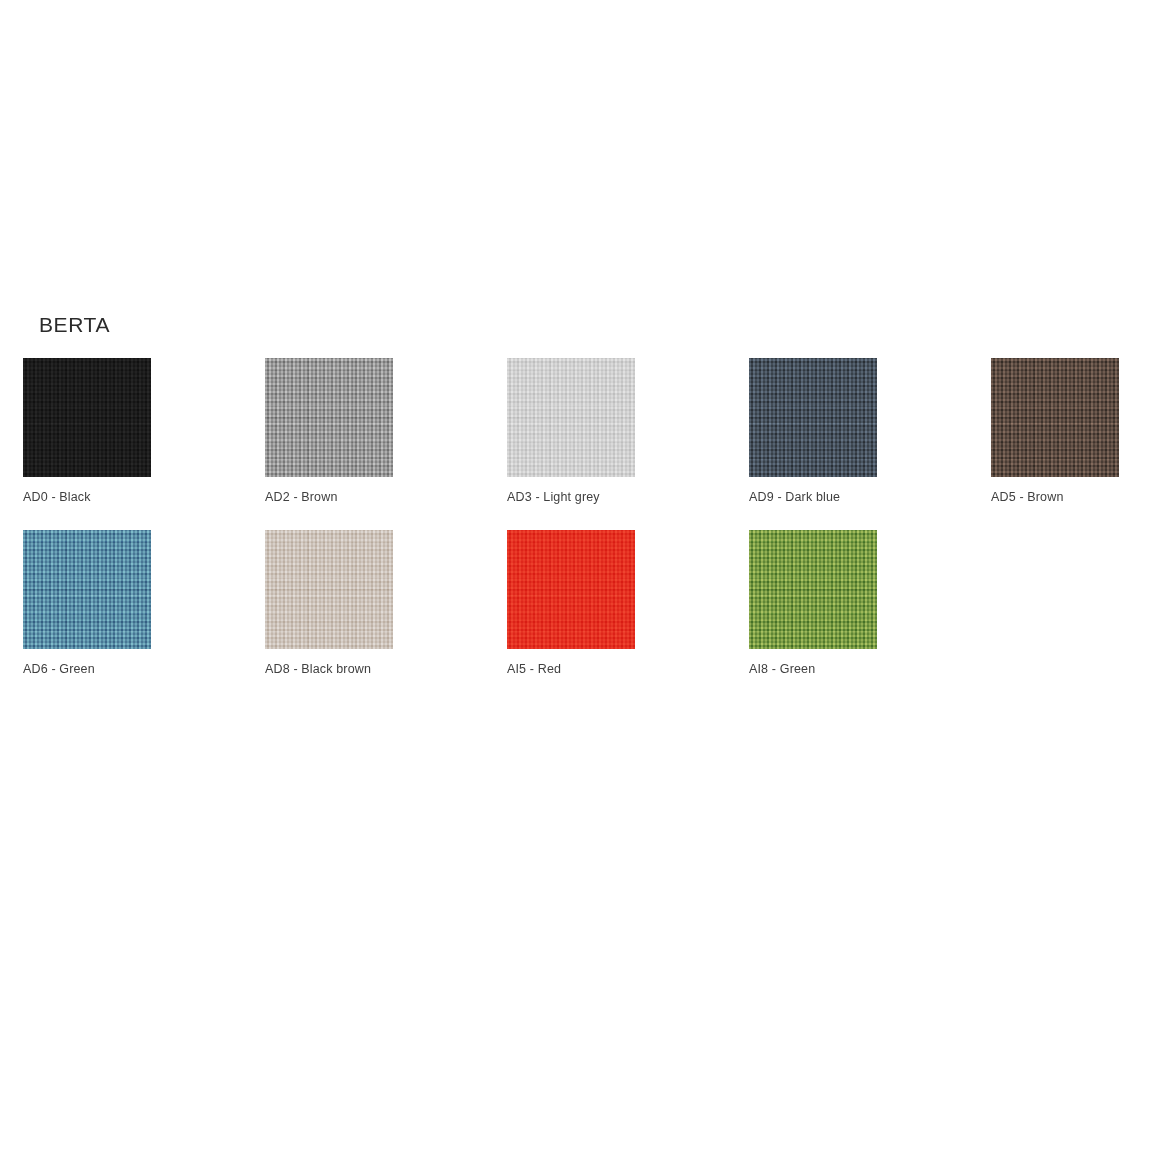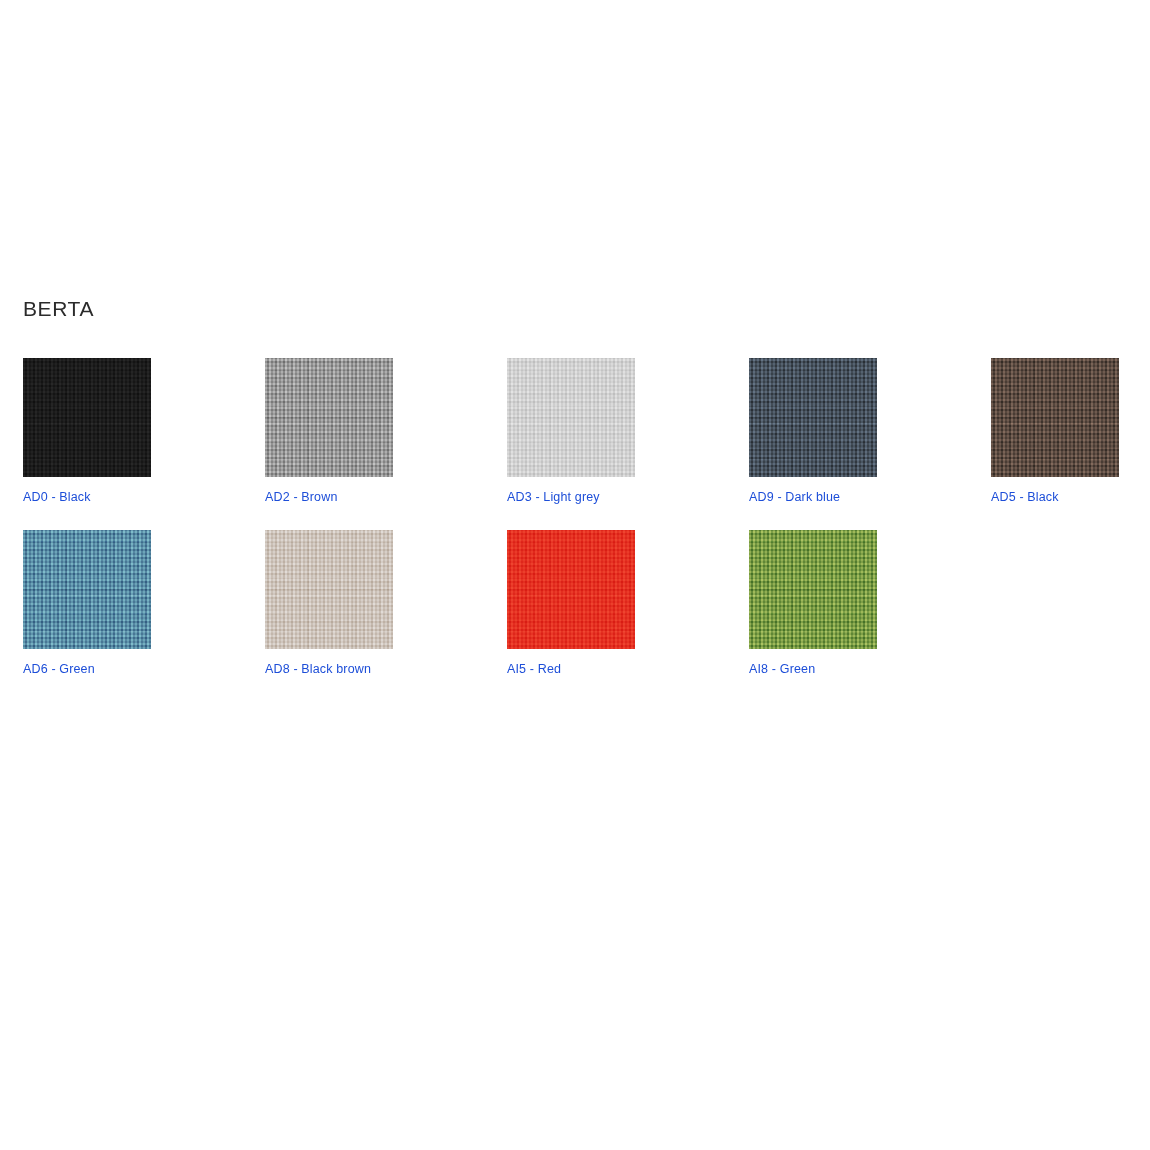--- a/index.html
+++ b/index.html
@@ -24,21 +24,21 @@
   }
 
   .page-title {
     position: absolute;
     left: 23px;
     top: 298px;
     font-size: 21px;
     font-weight: 400;
     letter-spacing: 0.6px;
     color: #2b2b2b;
-    margin: 0;
+    margin: 16px;
     line-height: 1;
   }
 
   .swatch-grid {
     position: absolute;
     left: 23px;
     top: 358px;
     width: 1110px;
     display: grid;
     grid-template-columns: repeat(5, 242px);
@@ -111,21 +111,21 @@
     mix-blend-mode: overlay;
     opacity: 0.9;
   }
 
   .swatch-label {
     position: absolute;
     left: 0;
     top: 133px;
     font-size: 12.5px;
     font-weight: 400;
-    color: #1d4ed8;
+    color: #404040;
     letter-spacing: 0.15px;
     white-space: nowrap;
     line-height: 1;
   }
 </style>
 </head>
 <body>
 
 <div class="page">
 
@@ -158,21 +158,21 @@
           <div class="weave"></div>
           <div class="slub"></div>
         </div>
         <div class="swatch-label">AD9 - Dark blue</div>
       </div>
       <div class="swatch-cell">
         <div class="swatch-tile" style="background-color: rgb(93, 76, 66);">
           <div class="weave"></div>
           <div class="slub"></div>
         </div>
-        <div class="swatch-label">AD5 - Black</div>
+        <div class="swatch-label">AD5 - Brown</div>
       </div>
       <div class="swatch-cell">
         <div class="swatch-tile" style="background-color: rgb(91, 143, 168);">
           <div class="weave"></div>
           <div class="slub"></div>
         </div>
         <div class="swatch-label">AD6 - Green</div>
       </div>
       <div class="swatch-cell">
         <div class="swatch-tile" style="background-color: rgb(206, 196, 187);">

